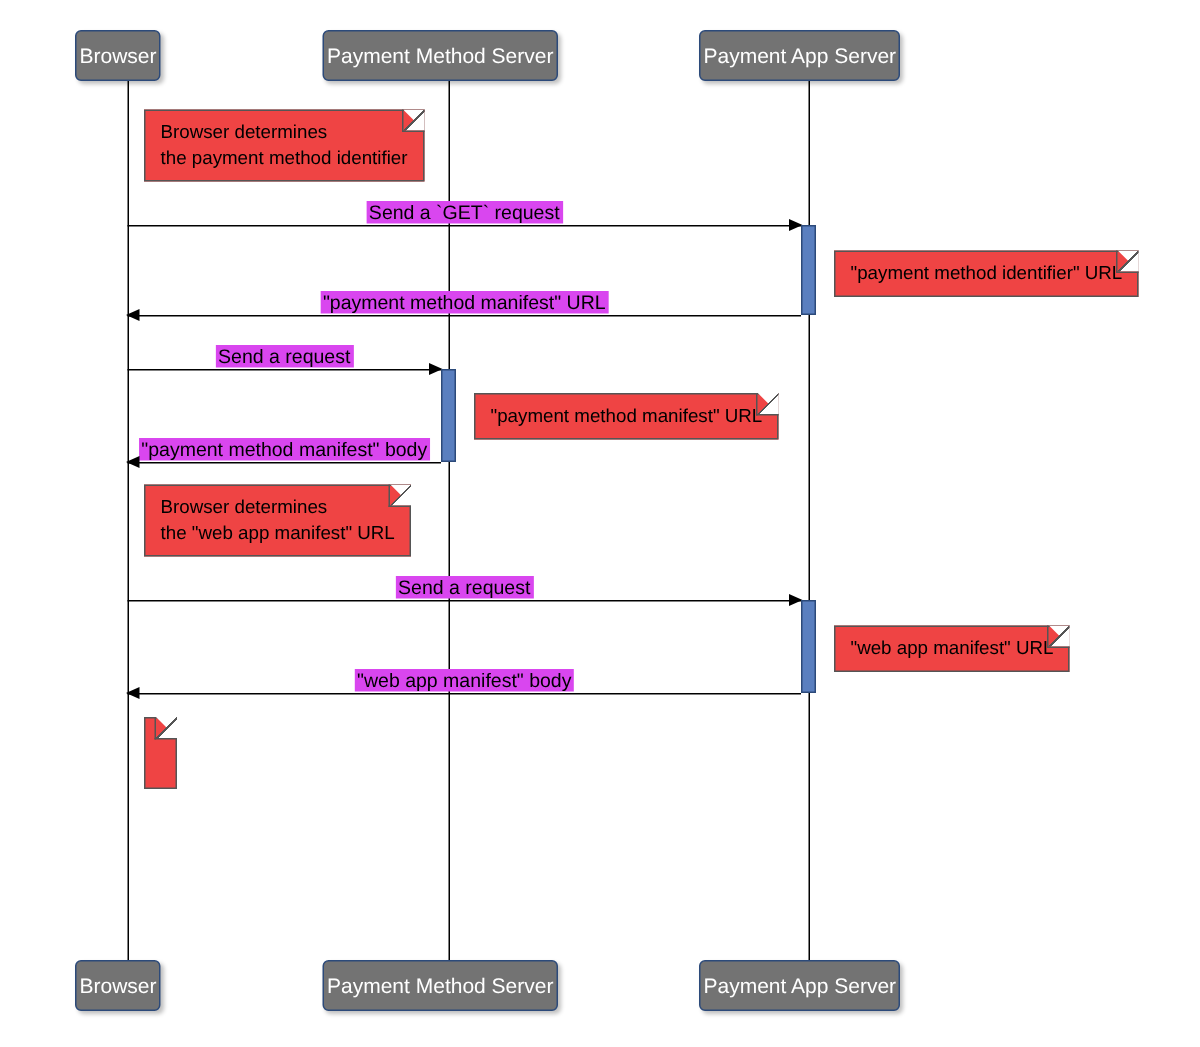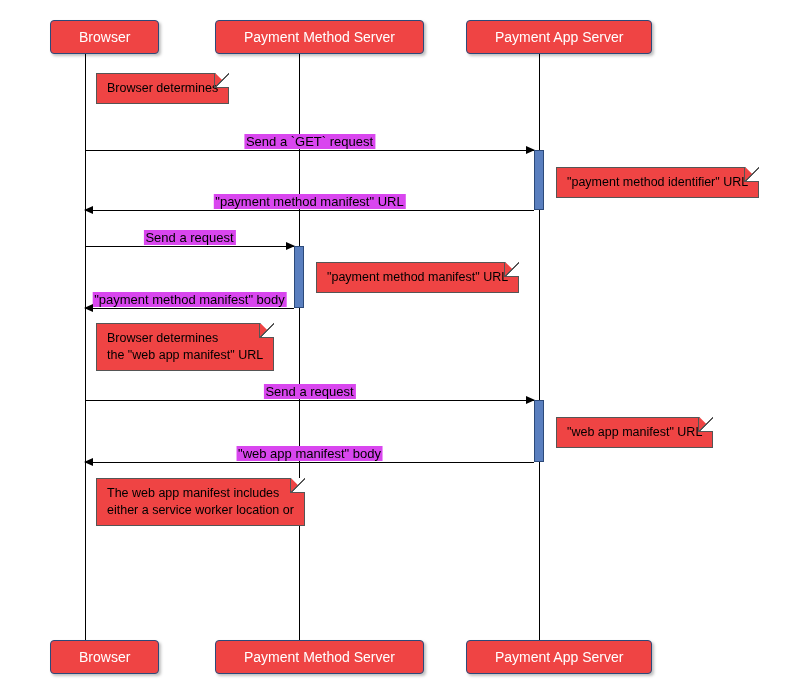--- a/index.html
+++ b/index.html
@@ -9,26 +9,26 @@
     font-family: Arial, Helvetica, sans-serif;
     font-size: 13px;
     background: #fff;
     width: 800px;
     height: 698px;
     position: relative;
     overflow: hidden;
   }
   .participant {
     position: absolute;
-    background: #ef4444;
+    background: #737373;
     border: 1.5px solid #2c4a7a;
     border-radius: 4px;
     color: #fff;
     text-align: right;
-    padding: 8px 28px;
+    padding: 8px 2px;
     font-size: 14px;
     box-shadow: 2px 2px 3px rgba(0,0,0,0.25);
     white-space: nowrap;
   }
   .lifeline {
     position: absolute;
     width: 1px;
     background: #000;
     z-index: 0;
   }
@@ -114,20 +114,21 @@
 <div class="participant" style="left:215px; top:20px;"><span>Payment Method Server</span></div>
 <div class="participant" style="left:466px; top:20px;"><span>Payment App Server</span></div>
 
 <div class="participant" style="left:50px; top:640px;"><span>Browser</span></div>
 <div class="participant" style="left:215px; top:640px;"><span>Payment Method Server</span></div>
 <div class="participant" style="left:466px; top:640px;"><span>Payment App Server</span></div>
 
 <div class="note" style="left:96px; top:73px;">
   <div class="note-corner-mask"></div>
   <span>Browser determines</span><br>
+  <span>the payment method identifier</span>
 </div>
 
 <div class="msg arrow-right" style="left:85px; top:150px; width:449px;">
   <span class="label">Send a `GET` request</span>
 </div>
 
 <div class="activation" style="left:534px; top:150px; height:60px;"></div>
 
 <div class="note" style="left:556px; top:167px;">
   <div class="note-corner-mask"></div>
@@ -169,15 +170,15 @@
   <div class="note-corner-mask"></div>
   <span>"web app manifest" URL</span>
 </div>
 
 <div class="msg arrow-left" style="left:85px; top:462px; width:449px;">
   <span class="label">"web app manifest" body</span>
 </div>
 
 <div class="note" style="left:96px; top:478px;">
   <div class="note-corner-mask"></div>
-  <span>The web app manifest includes</span><br>
-  <span>either a service worker location or</span><br>
+  <br>
+  <br>
 </div>
 
 </body></html>

